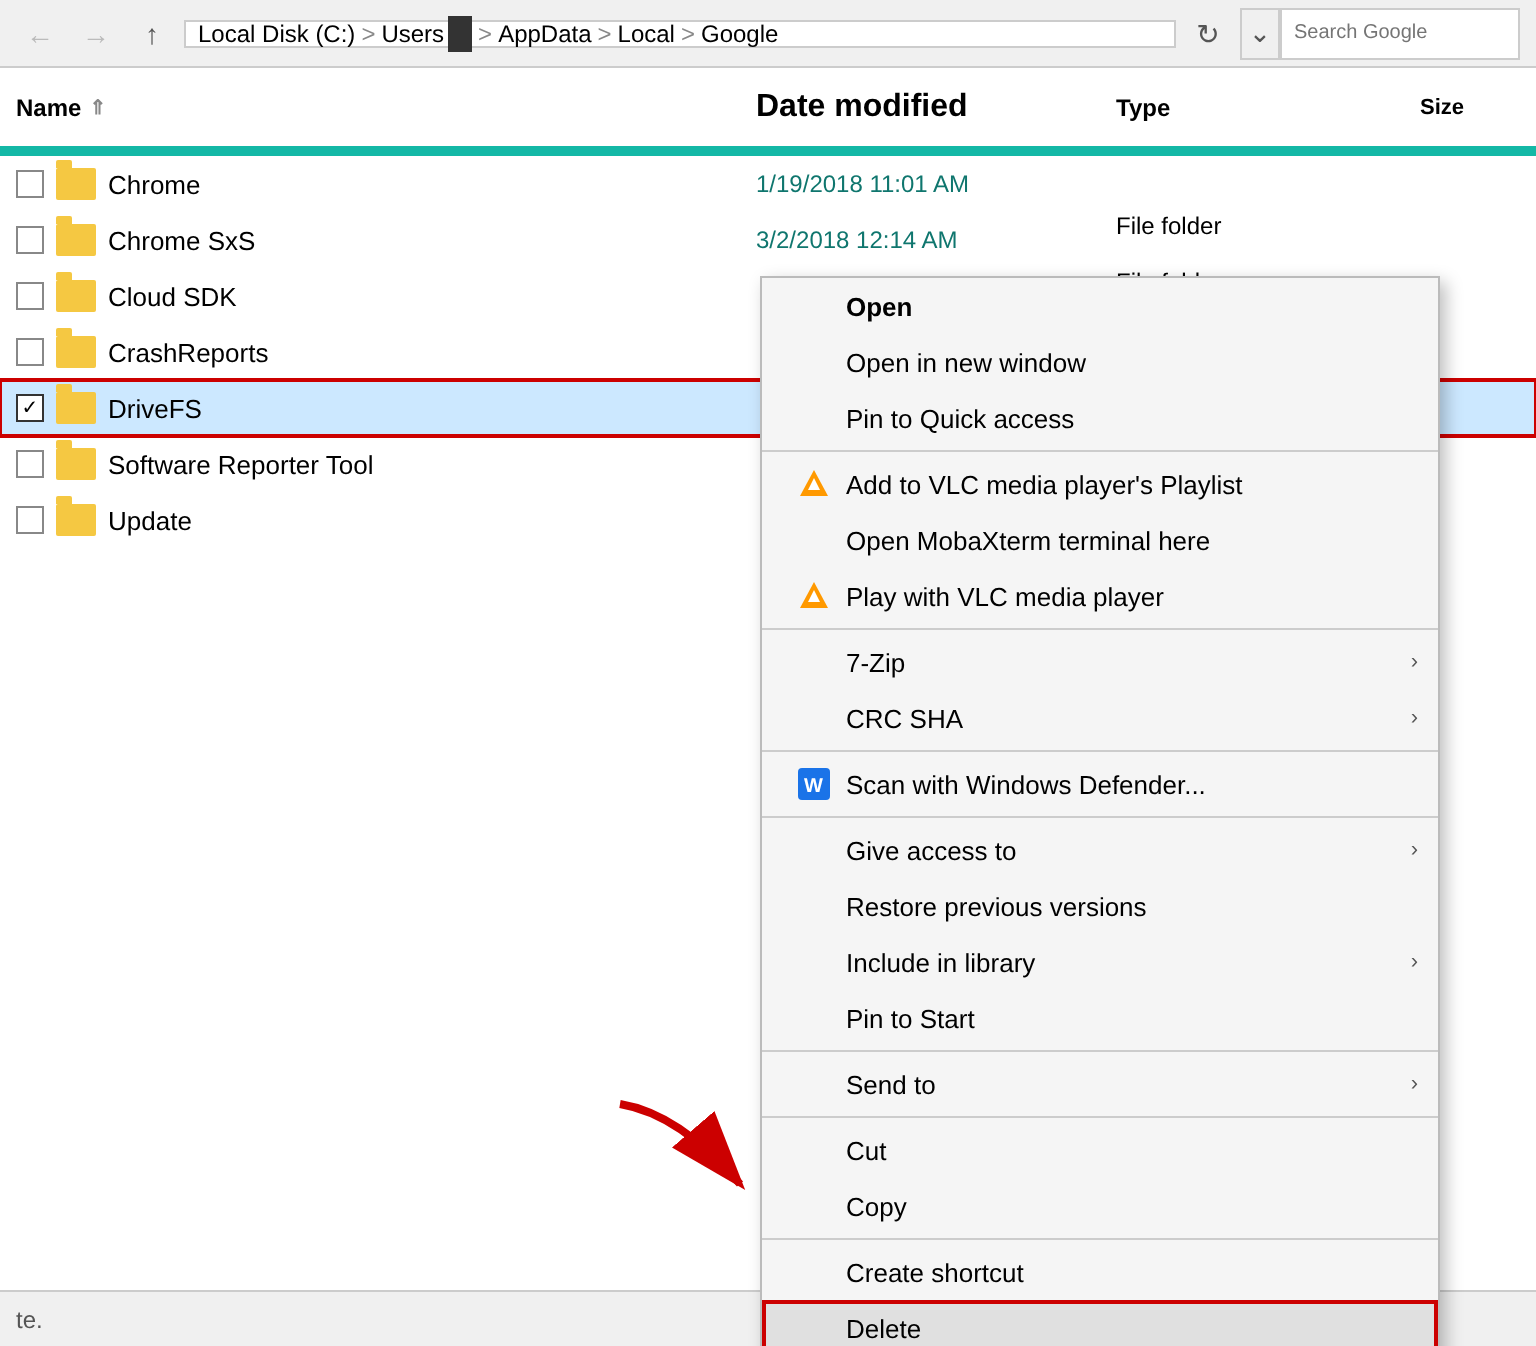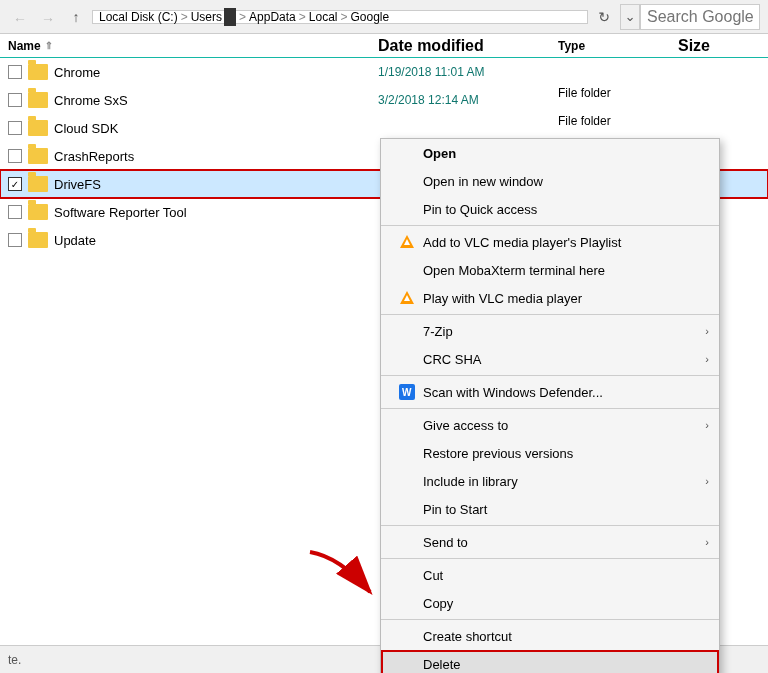--- a/index.html
+++ b/index.html
@@ -89,57 +89,57 @@
       display: flex;
       align-items: center;
       justify-content: center;
       color: #555;
     }
     .search-box {
       width: 120px;
       height: 26px;
       border: 1px solid #ccc;
       padding: 0 6px;
-      font-size: 16px;
+      font-size: 10px;
       color: #555;
       background: #fff;
     }
 
     
     .explorer {
       display: flex;
       flex-direction: column;
       height: calc(100% - 34px);
     }
 
     
     .col-header {
       display: flex;
       align-items: center;
-      height: 24px;
-      border-bottom: 1px solid #14b8a6;
+      height: 44px;
+      border-bottom: 5px solid #14b8a6;
       background: #fff;
       padding: 0 8px;
     }
     .col-header-name {
       flex: 0 0 370px;
       font-weight: 600;
       font-size: 12px;
       color: #000;
       display: flex;
       align-items: center;
       gap: 4px;
     }
     .col-sort-arrow {
       font-size: 10px;
       color: #888;
     }
     .col-header-date { flex: 0 0 180px; font-weight: 600; font-size: 16px; color: #000; }
     .col-header-type { flex: 0 0 120px; font-weight: 600; font-size: 12px; color: #000; }
-    .col-header-size { flex: 1; font-weight: 600; font-size: 16px; color: #000; }
+    .col-header-size { flex: 1; font-weight: 600; font-size: 11px; color: #000; margin-left: 32px; }
 
     
     .file-list {
       flex: 1;
       overflow-y: auto;
       position: relative;
     }
     .file-row {
       display: flex;
       align-items: center;

